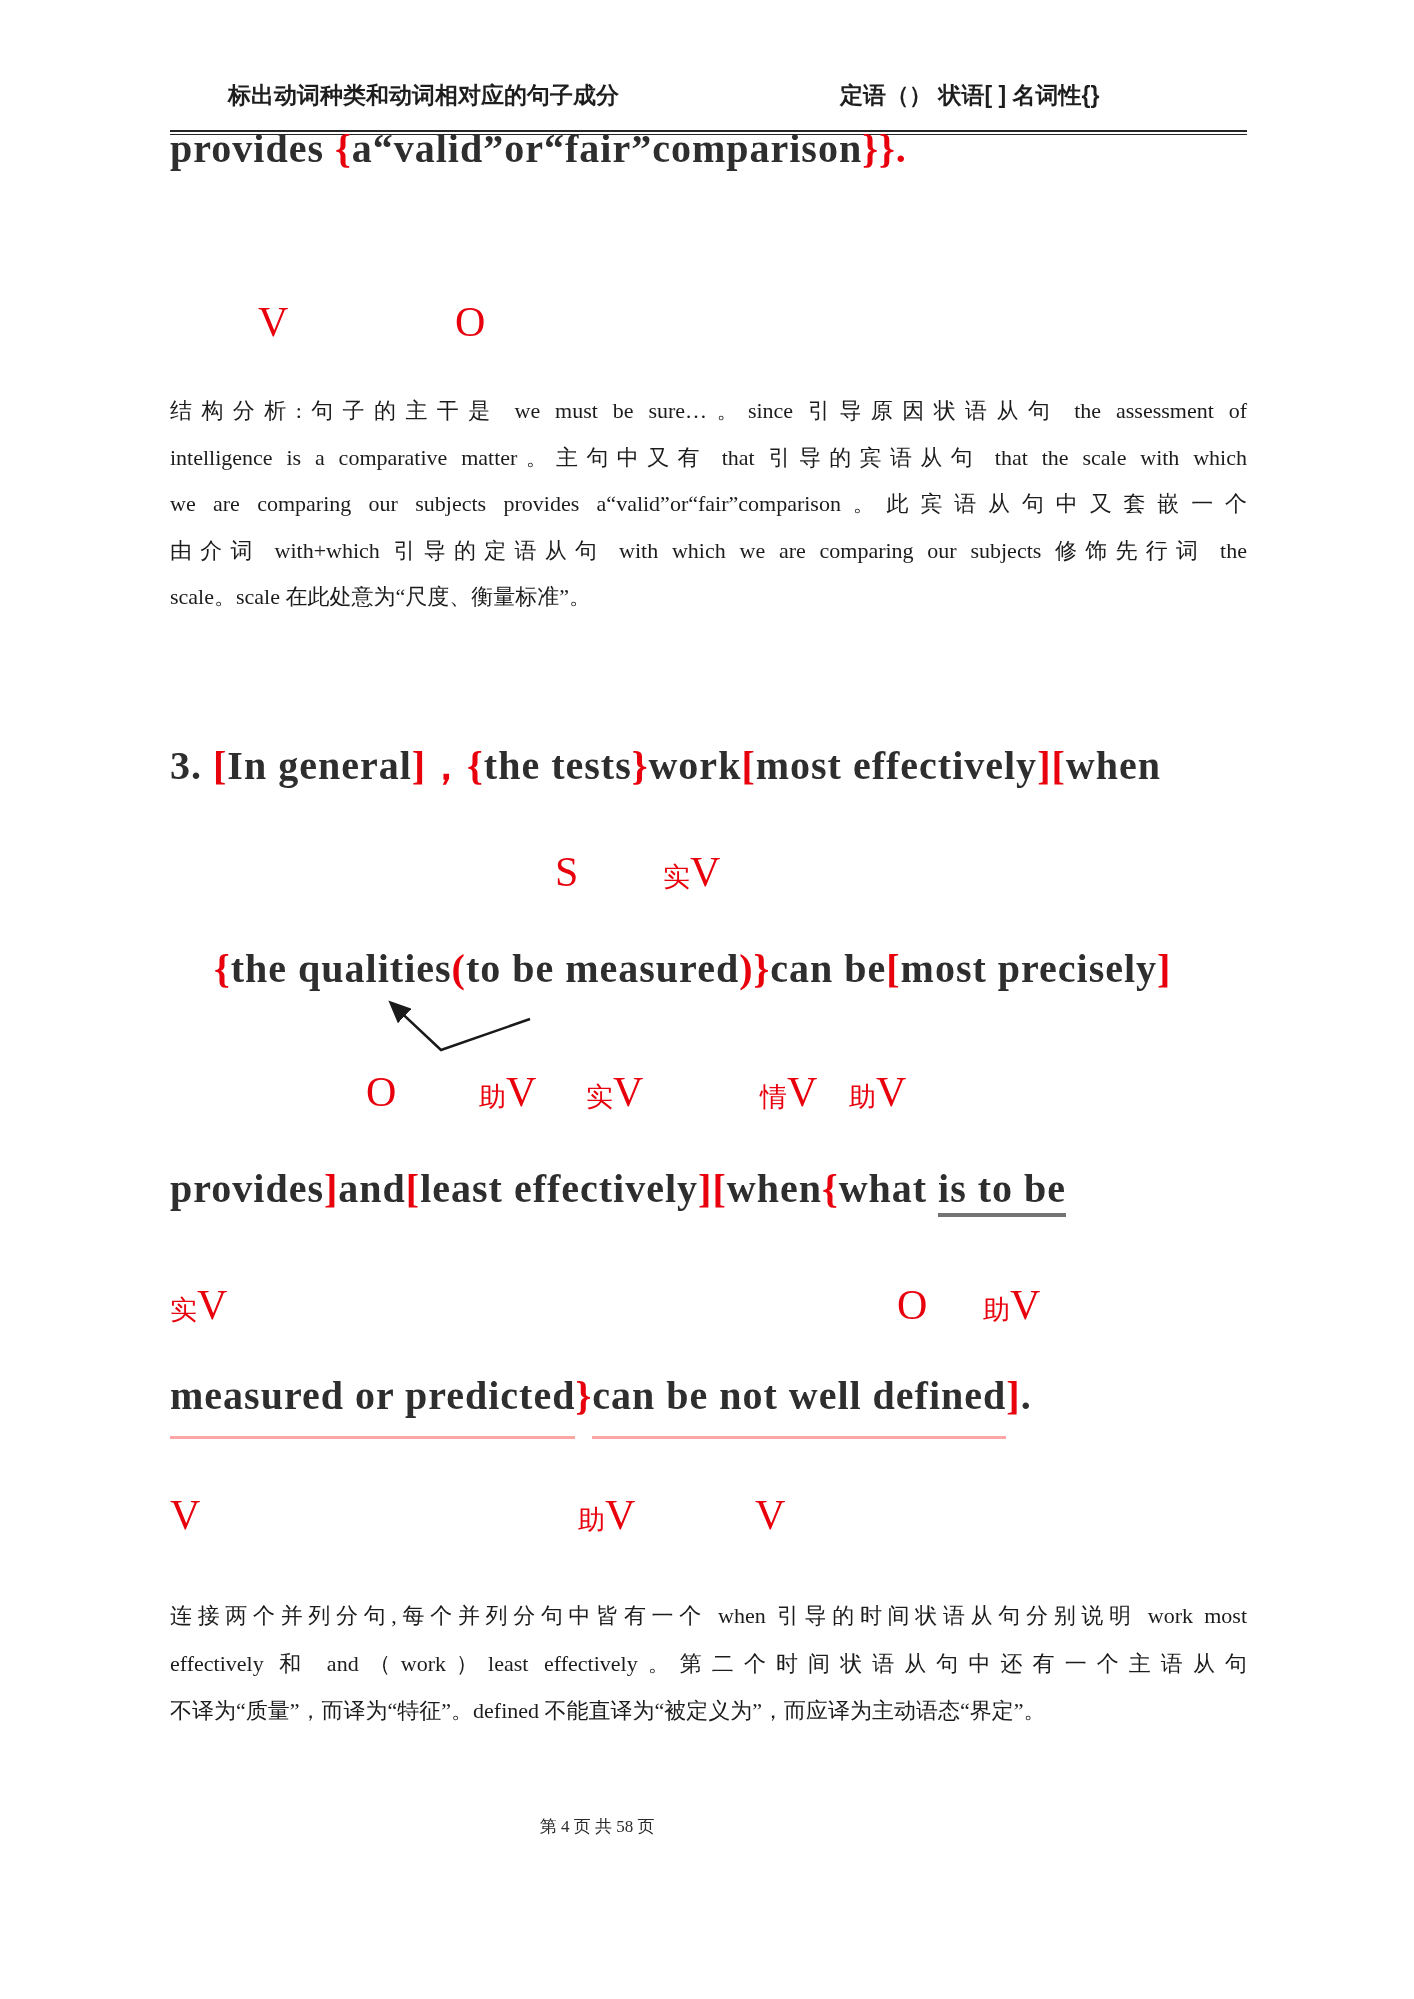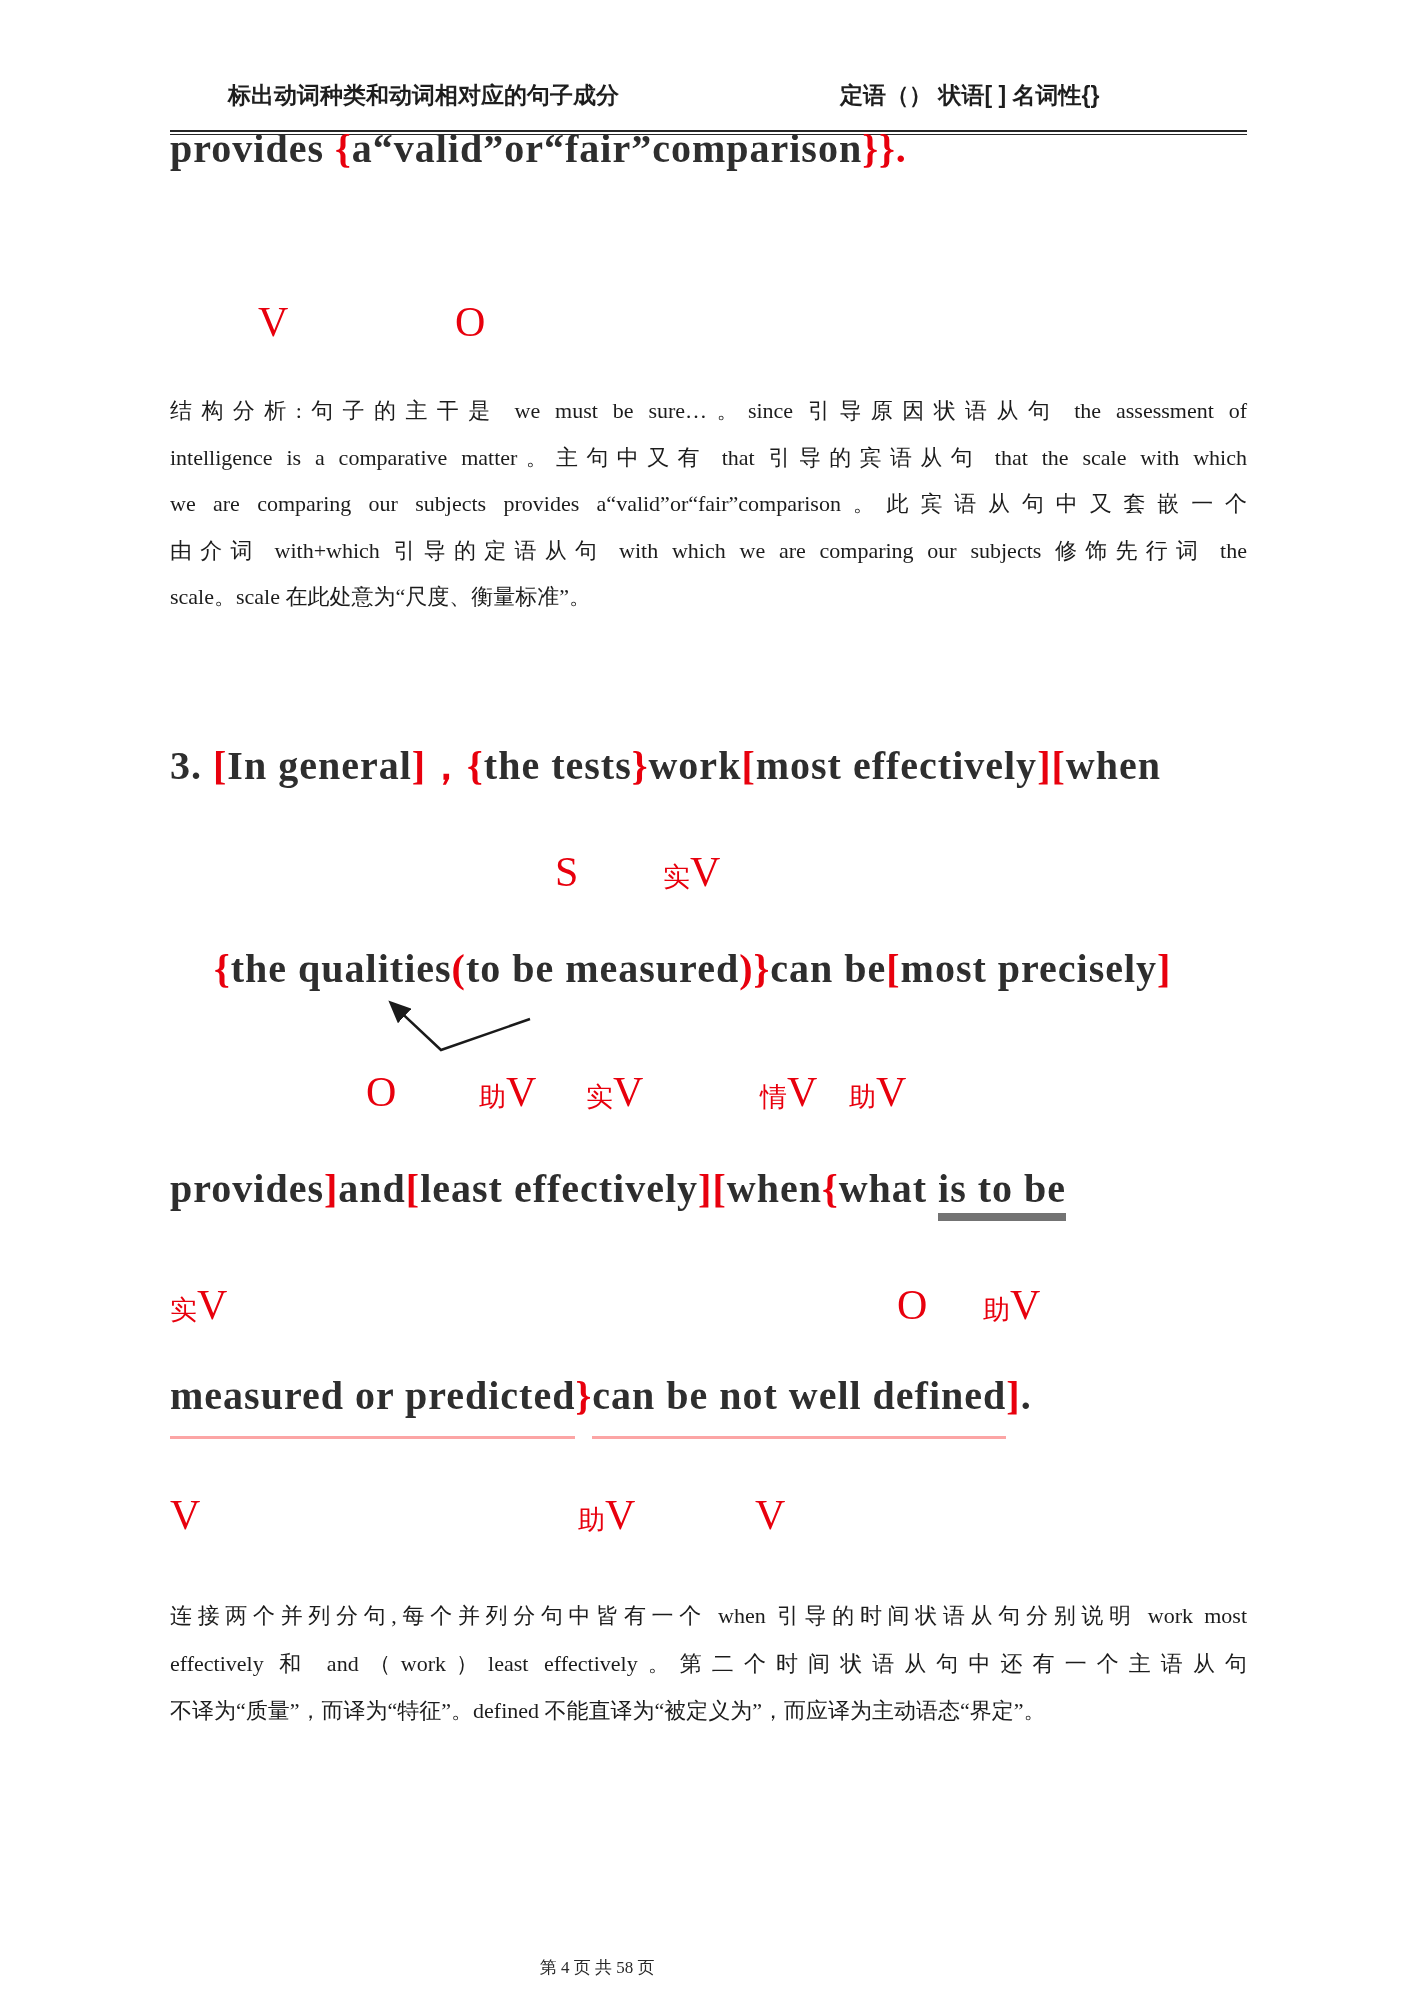--- a/index.html
+++ b/index.html
@@ -21,40 +21,40 @@
     border-top:2px solid #262626; border-bottom:1px solid #262626;
   }
 
   
   .bold-line {
     left:170px; font-size:40px; font-weight:bold; letter-spacing:1px;
     white-space:nowrap; color:#2e2e2e;
   }
   .red { color:#e8000d; }
   .u-black { border-bottom:3px solid #fca5a5; padding-bottom:18px; }
-  .u-red   { border-bottom:8px solid #737373; padding-bottom:2px; }
+  .u-red   { border-bottom:4px solid #737373; padding-bottom:2px; }
 
   
   .marker-row { left:170px; width:1077px; height:58px; position:absolute; }
   .marker { position:absolute; top:0; color:#e8000d; white-space:nowrap; line-height:54px; }
   .marker .pre { font-size:27px; }
   .marker .big { font-size:42px; }
 
   
   .para { left:170px; width:1077px; position:absolute; font-size:22px; color:#1c1c1c; }
   .para .pline {
     height:46.5px; line-height:46.5px; white-space:nowrap;
     text-align:justify; text-align-last:justify;
   }
   .para.wide .pline { height:47.5px; line-height:47.5px; }
   .para .pline.last { text-align-last:left; }
 
   
   .footer {
-    left:0; top:1956px; width:1194px; text-align:center;
+    left:0; top:1815px; width:1194px; text-align:center;
     font-size:17px; color:#2a2a2a;font-family:Liberation Serif, serif;
   }
 </style>
 </head>
 <body>
 
 <div class="abs hdr" style="left:228px; top:80px;">标出动词种类和动词相对应的句子成分</div>
 <div class="abs hdr" style="left:840px; top:80px;">定语（） 状语[ ] 名词性{}</div>
 <div class="abs rule"></div>
 

